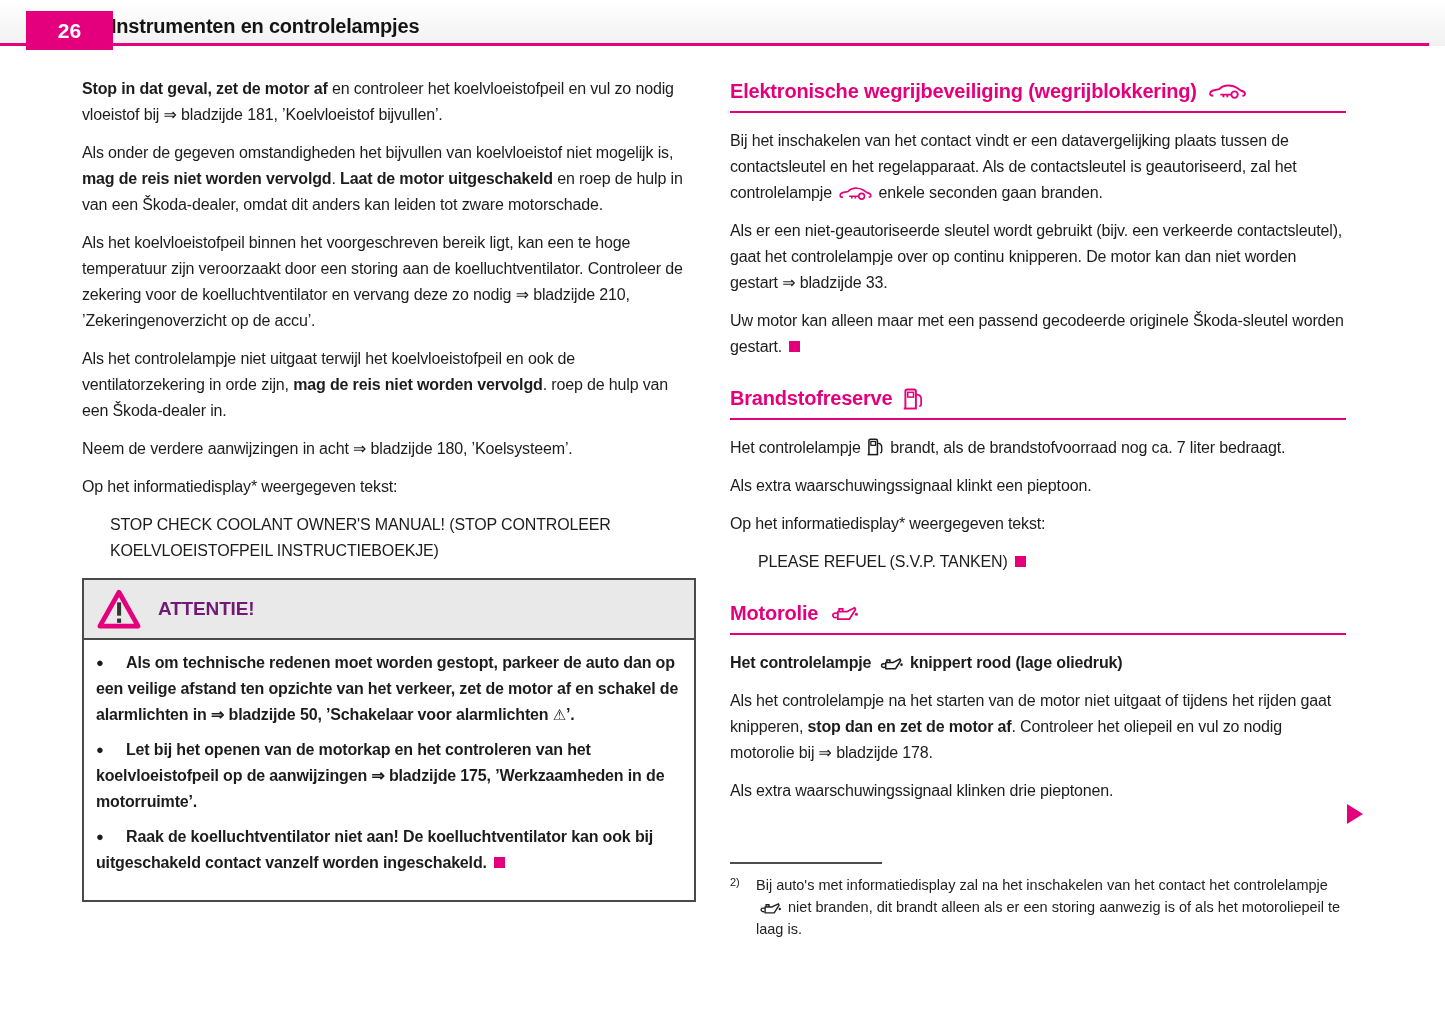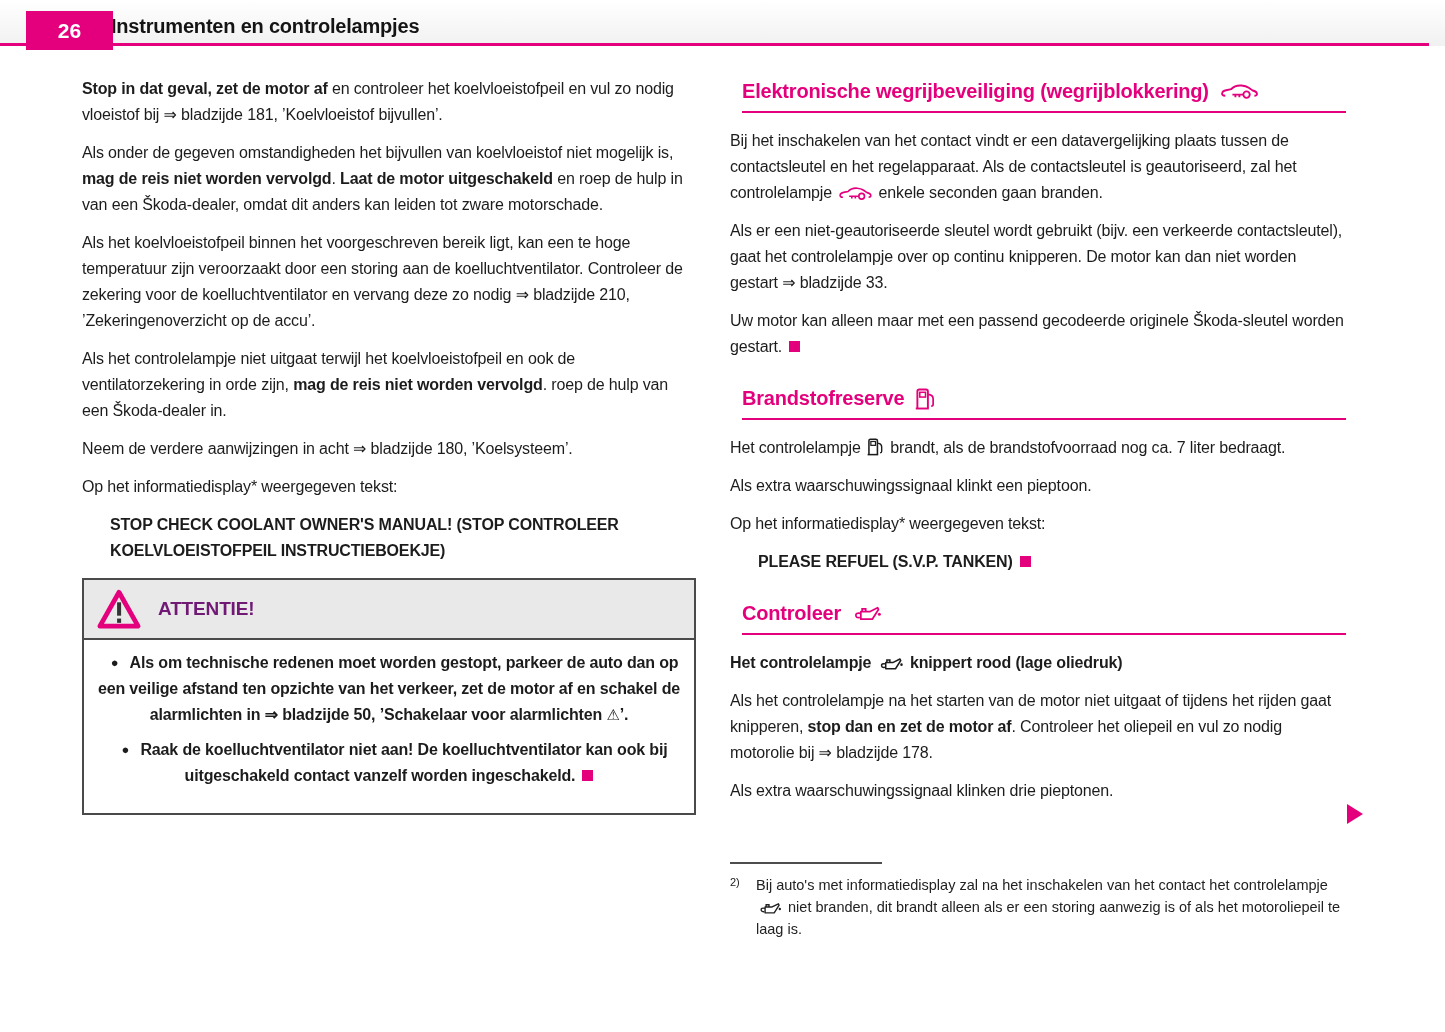--- a/index.html
+++ b/index.html
@@ -14,35 +14,35 @@
   .header-title{position:absolute;left:111px;top:15px;font-size:20px;font-weight:bold;color:#141414;letter-spacing:-0.2px;}
 
   :root{--accent:#e4007c;--ink:#1c1c1c;--rule-gray:#4a4a4a;}
 
   
   .col{position:absolute;top:76px;font-size:16px;line-height:26px;letter-spacing:-0.15px;}
   .col-left{left:82px;width:614px;}
   .col-right{left:730px;width:616px;}
   .col p{margin:0 0 12px 0;}
   b{font-weight:bold;}
-  .display-line{font-weight:bold;margin:2px 0 14px 28px !important;}
+  .display-line{font-weight:normal;margin:2px 0 14px 28px !important;}
 
   
   .sec-heading{display:flex;align-items:center;gap:11px;color:var(--accent);font-size:20px;font-weight:bold;
-               letter-spacing:-0.2px;margin:25px 0 15px 12px;padding-bottom:7px;border-bottom:2px solid var(--accent);}
+               letter-spacing:-0.2px;margin:25px 0 15px 0;padding-bottom:7px;border-bottom:2px solid var(--accent);}
   .sec-heading:first-child{margin-top:2px;}
   .sub-heading{font-weight:bold;margin:0 0 4px 0;}
 
   
   .attention-box{border:2px solid var(--rule-gray);margin-top:4px;}
   .attention-header{display:flex;align-items:center;gap:16px;background:#e9e9e9;
                     padding:8px 12px;border-bottom:2px solid var(--rule-gray);}
   .attention-title{font-size:19px;font-weight:bold;color:#701a75;}
   .attention-body{padding:10px 12px 8px 12px;font-weight:bold;}
-  .attention-body p{margin:0 0 9px 0;text-align:center;}
+  .attention-body p{margin:0 0 9px 0;}
   .attention-body p:last-child{margin-bottom:16px;}
   .bullet{display:inline-block;width:30px;font-size:13px;vertical-align:1px;}
   .warn-glyph{font-family:"DejaVu Sans",sans-serif;font-size:15px;}
 
   
   .icon{flex:none;}
   .inline-icon{vertical-align:-3px;margin:0 2px;}
   .accent-ic{color:var(--accent);}
   .end-square{display:inline-block;width:11px;height:11px;background:var(--accent);margin-left:7px;vertical-align:0px;}
   .cont-arrow{position:absolute;left:1347px;top:804px;width:0;height:0;
@@ -103,20 +103,21 @@
       <div class="attention-header">
         <svg class="icon" width="46" height="42" viewBox="0 0 48 44">
           <path d="M24 4.5 L44 40 H4 Z" fill="none" stroke="#e4007c" stroke-width="5" stroke-linejoin="round"></path>
           <rect x="22" y="15" width="4.2" height="14" fill="#333"></rect>
           <rect x="22" y="32" width="4.2" height="4.5" fill="#333"></rect>
         </svg>
         <span class="attention-title">ATTENTIE!</span>
       </div>
       <div class="attention-body">
         <p><span class="bullet">●</span><b>Als om technische redenen moet worden gestopt, parkeer de auto dan op een veilige afstand ten opzichte van het verkeer, zet de motor af en schakel de alarmlichten in ⇒ bladzijde 50, ’Schakelaar voor alarmlichten </b><span class="warn-glyph">⚠</span><b>’.</b></p>
+        <p><span class="bullet">●</span><b>Let bij het openen van de motorkap en het controleren van het koelvloeistofpeil op de aanwijzingen ⇒ bladzijde 175, ’Werkzaamheden in de motorruimte’.</b></p>
         <p><span class="bullet">●</span><b>Raak de koelluchtventilator niet aan! De koelluchtventilator kan ook bij uitgeschakeld contact vanzelf worden ingeschakeld.</b><span class="end-square"></span></p>
       </div>
     </div>
   </div>
 
   <div class="col col-right">
 
     <div class="sec-heading">
       <span>Elektronische wegrijbeveiliging (wegrijblokkering)</span>
       <svg class="icon" width="38" height="17">
@@ -136,21 +137,21 @@
         </svg>
     </div>
     <p><span>Het controlelampje </span><svg class="inline-icon" width="17" height="19">
           <use href="#i-fuel"></use>
         </svg><span> brandt, als de brandstofvoorraad nog ca. 7 liter bedraagt.</span></p>
     <p>Als extra waarschuwingssignaal klinkt een pieptoon.</p>
     <p>Op het informatiedisplay* weergegeven tekst:</p>
     <p class="display-line"><span>PLEASE REFUEL (S.V.P. TANKEN)</span><span class="end-square"></span></p>
 
     <div class="sec-heading">
-      <span>Controleer</span>
+      <span>Motorolie</span>
       <svg class="icon" width="30" height="18">
           <use href="#i-oil"></use>
         </svg>
     </div>
     <p class="sub-heading"><b>Het controlelampje </b><svg class="inline-icon" width="26" height="15">
           <use href="#i-oil"></use>
         </svg><b> knippert rood (lage oliedruk)</b></p>
     <p><span>Als het controlelampje na het starten van de motor niet uitgaat of tijdens het rijden gaat knipperen, </span><b>stop dan en zet de motor af</b><span>. Controleer het oliepeil en vul zo nodig motorolie bij ⇒ bladzijde 178.</span></p>
     <p>Als extra waarschuwingssignaal klinken drie pieptonen.</p>
   </div>

